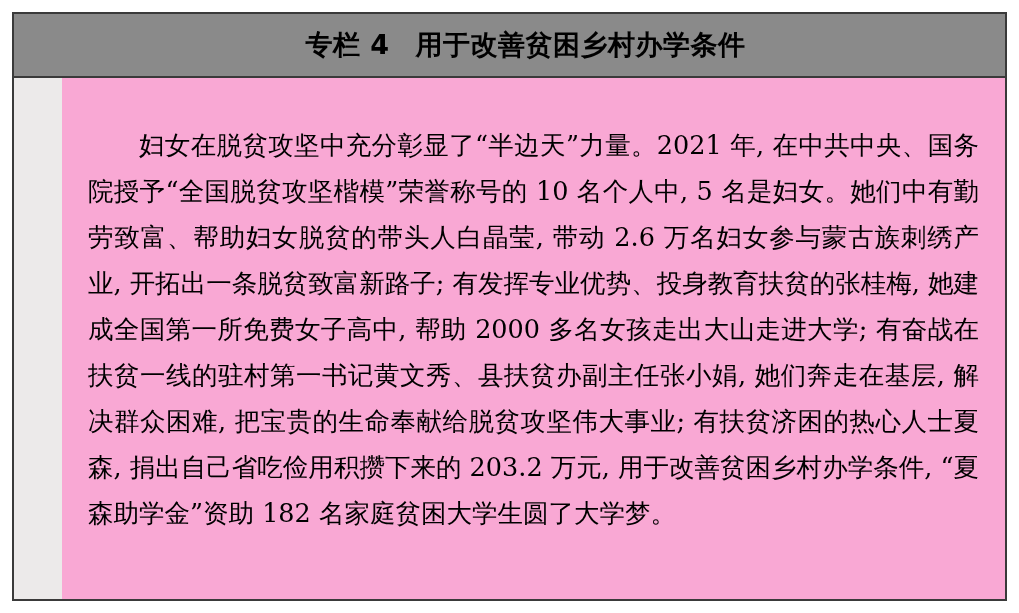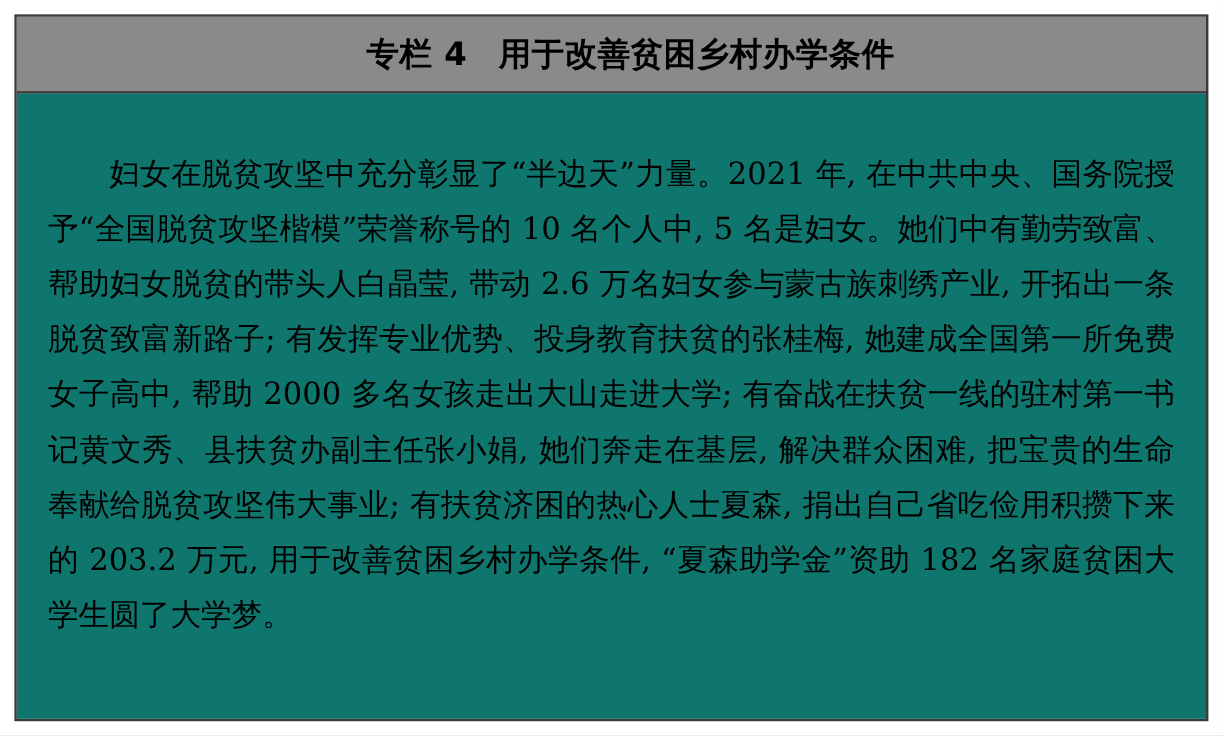--- a/index.html
+++ b/index.html
@@ -57,21 +57,22 @@
     display: inline-block;
     width: 26px;
   }
   .header-title {
     white-space: pre;
   }
   .box-body {
     flex: 1;
     padding: 18px 26px 10px 26px;
     box-sizing: border-box;
-    background: #0f766e;
+    background: #f9a8d4;
+    margin-left: 48px;
   }
   .body-text {
     font-size: 25.5px;
     line-height: 46px;
     color: #000000;
     text-align: justify;
     text-justify: inter-ideograph;
     text-indent: 2em;
     font-family: "DejaVu Serif", "Liberation Serif", serif;
     letter-spacing: 0px;

